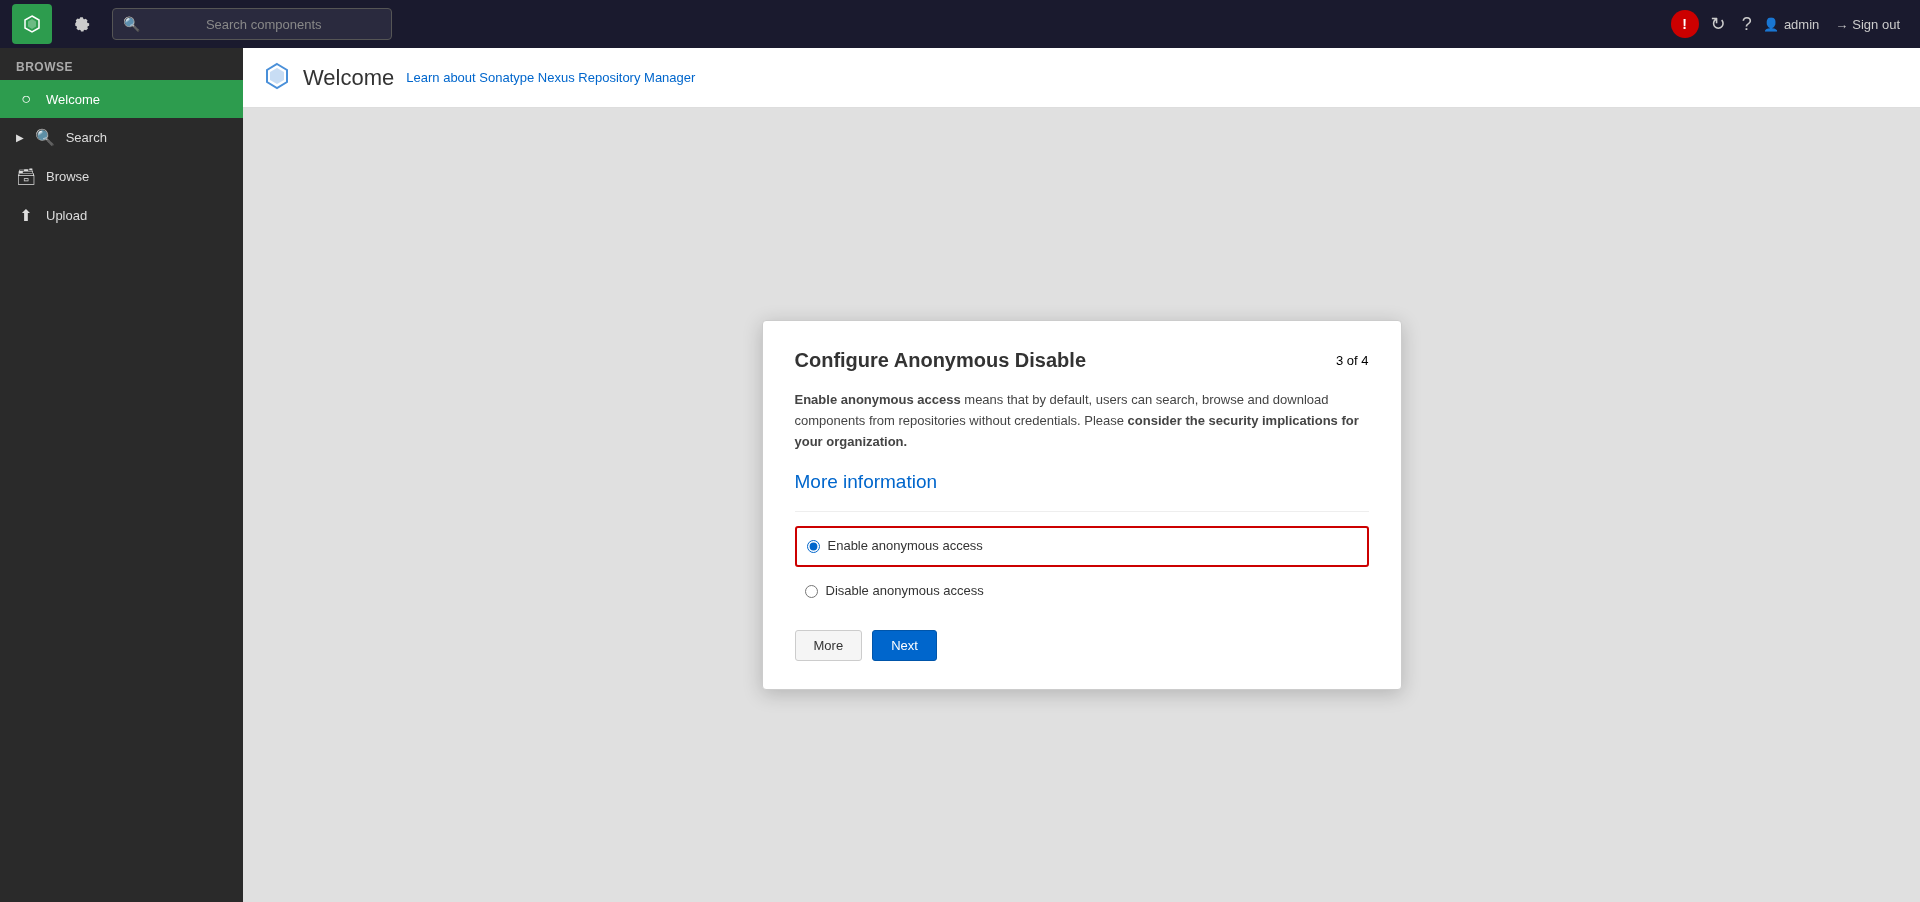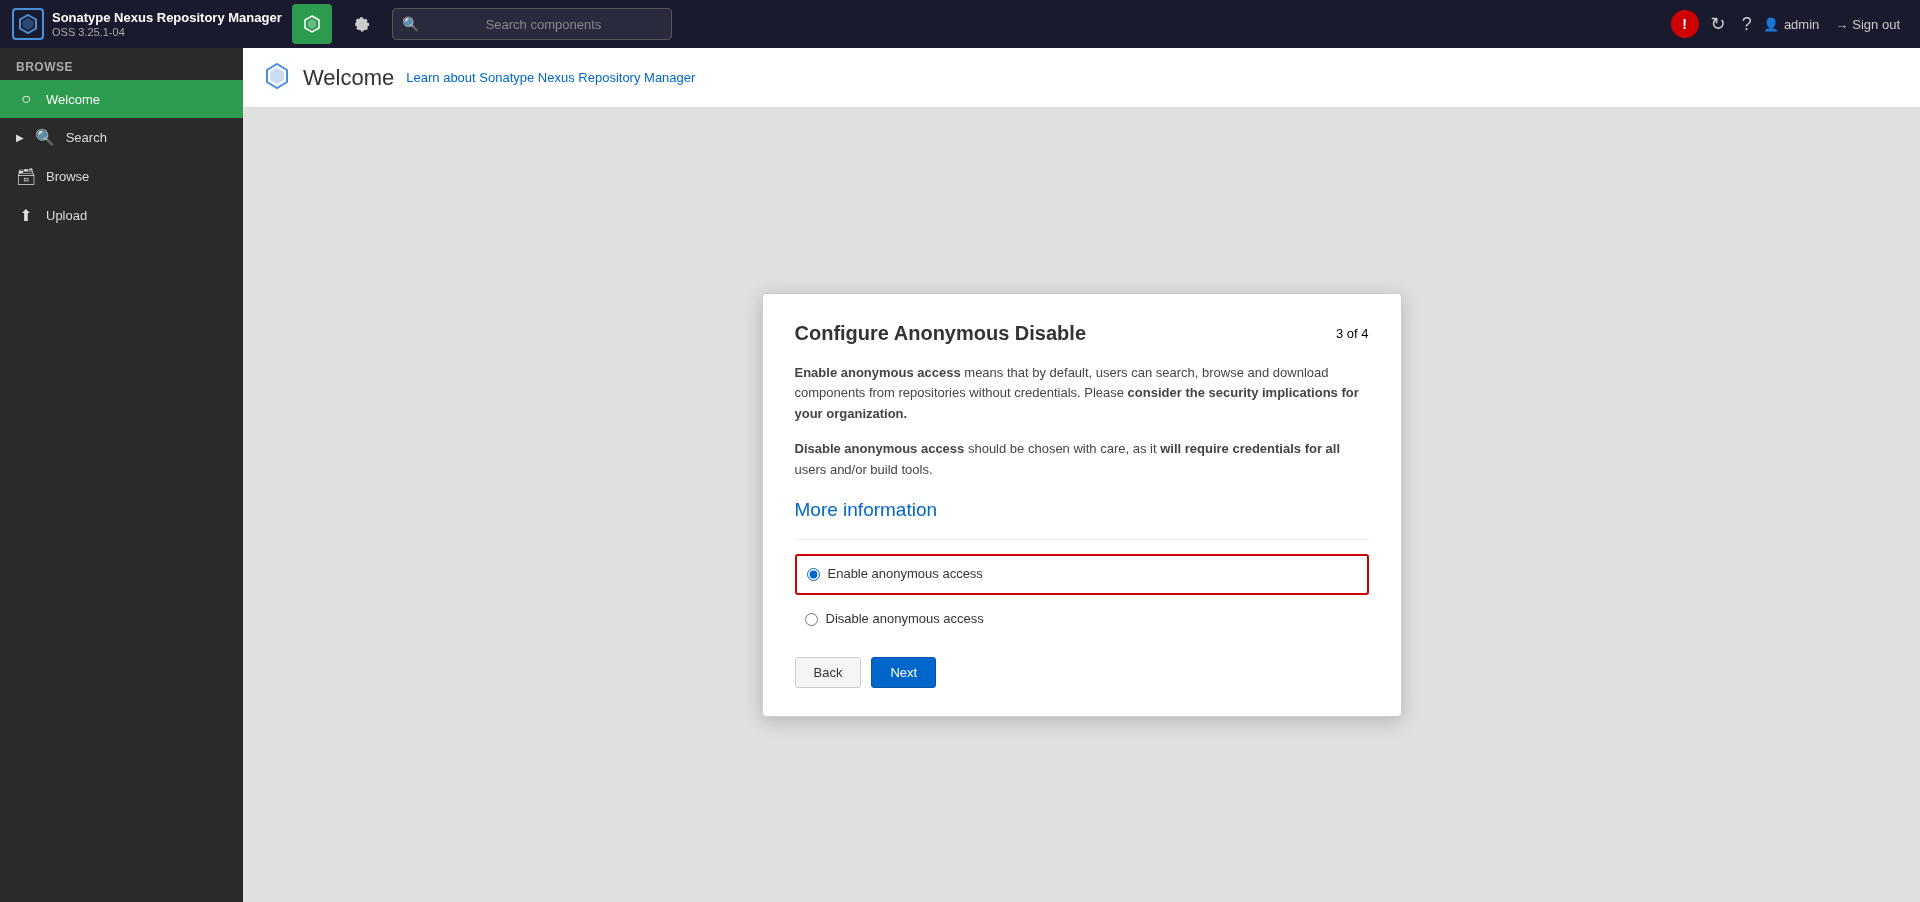--- a/index.html
+++ b/index.html
@@ -269,32 +269,20 @@
       border-color: #0055aa;
     }
 
     
     .hex-icon svg { width: 28px; height: 28px; }
   </style>
 </head>
 <body>
 
 <div class="navbar">
-  <div class="navbar-brand">
-    <div class="navbar-brand-logo">
-      <svg width="20" height="20" viewBox="0 0 20 20">
-        <polygon points="10,1 18,5.5 18,14.5 10,19 2,14.5 2,5.5" fill="none" stroke="#4a90d9" stroke-width="2"></polygon>
-        <polygon points="10,4 15.5,7 15.5,13 10,16 4.5,13 4.5,7" fill="#4a90d9" opacity="0.4"></polygon>
-      </svg>
-    </div>
-    <div class="navbar-brand-text">
-      <span class="navbar-brand-title">Sonatype Nexus Repository Manager</span>
-      <span class="navbar-brand-sub">OSS 3.25.1-04</span>
-    </div>
-  </div>
 
   <div class="nav-icon-btn active-nav" title="Components">
     <svg width="20" height="20" viewBox="0 0 20 20">
       <polygon points="10,2 17,6 17,14 10,18 3,14 3,6" fill="none" stroke="#fff" stroke-width="1.5"></polygon>
       <polygon points="10,5 14,7.5 14,12.5 10,15 6,12.5 6,7.5" fill="rgba(255,255,255,0.3)"></polygon>
     </svg>
   </div>
 
   <div class="nav-icon-btn" title="Settings">
     <svg width="18" height="18" viewBox="0 0 18 18" fill="#ccc">
@@ -369,40 +357,37 @@
       <div class="dialog">
         <div class="dialog-header">
           <span class="dialog-title">Configure Anonymous Disable</span>
           <span class="dialog-step">3 of 4</span>
         </div>
 
         <div class="dialog-body">
           <p class="dialog-para">
             <span class="bold">Enable anonymous access</span><span> means that by default, users can search, browse and download components from repositories without credentials. Please </span><span class="bold">consider the security implications for your organization.</span>
           </p>
-          <p class="dialog-para">
-            <span class="bold">Disable anonymous access</span><span> should be chosen with care, as it </span><span class="bold">will require credentials for all</span><span> users and/or build tools.</span>
-          </p>
 
           <a class="dialog-link">More information</a>
 
           <hr class="dialog-divider">
 
           <div class="radio-option selected">
             <input type="radio" name="anon-access" id="enable-access" checked="" style="">
             <label for="enable-access">Enable anonymous access</label>
           </div>
 
           <div class="radio-option">
             <input type="radio" name="anon-access" id="disable-access" style="">
             <label for="disable-access">Disable anonymous access</label>
           </div>
 
           <div class="dialog-footer">
-            <button class="btn btn-default">Back</button>
+            <button class="btn btn-default">More</button>
             <button class="btn btn-primary">Next</button>
           </div>
         </div>
       </div>
 
     </div>
   </div>
 </div>
 
 </body></html>

